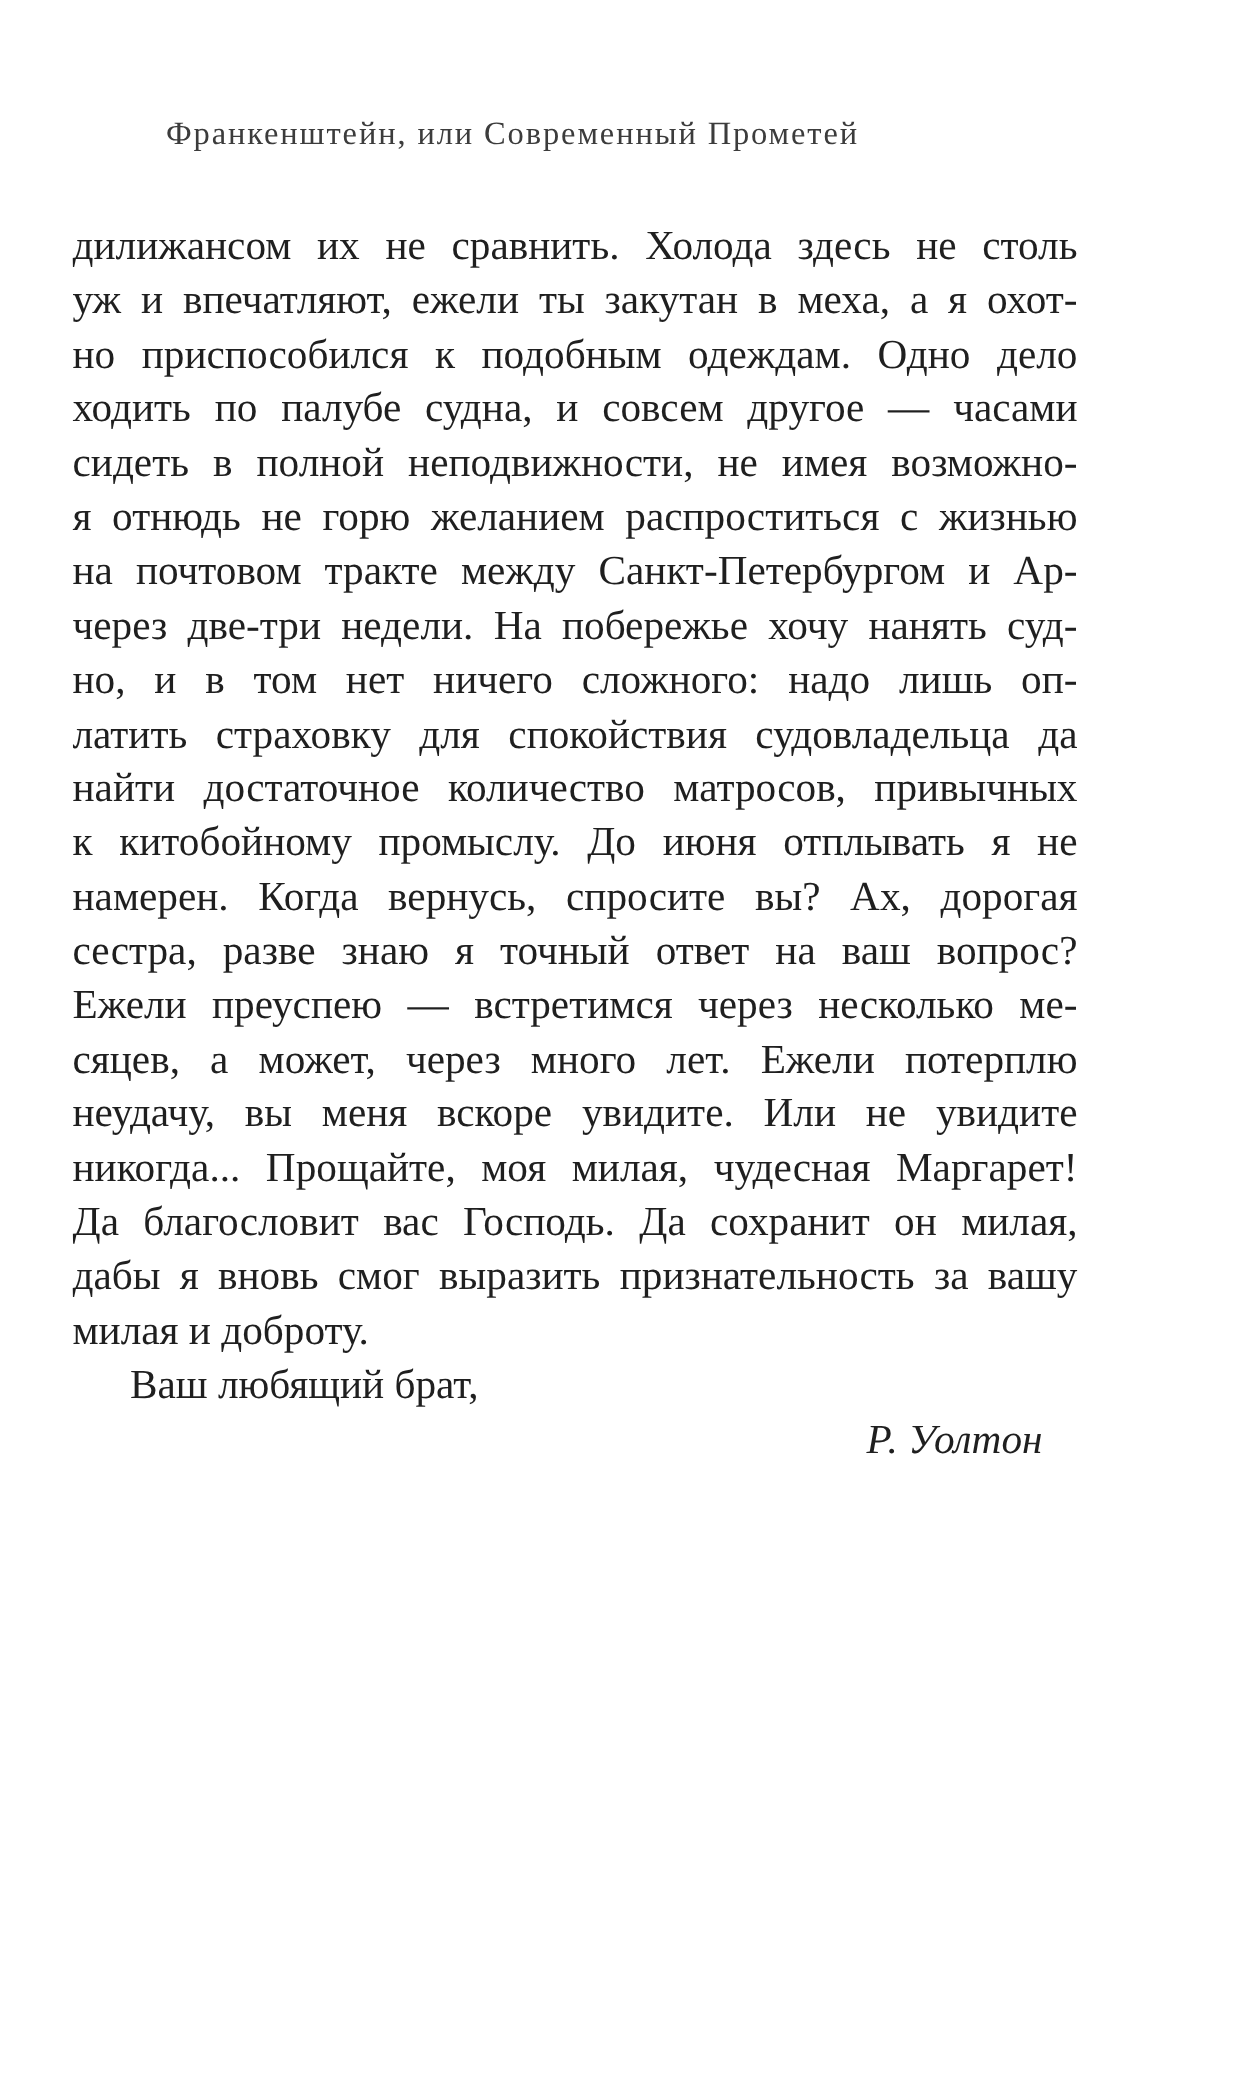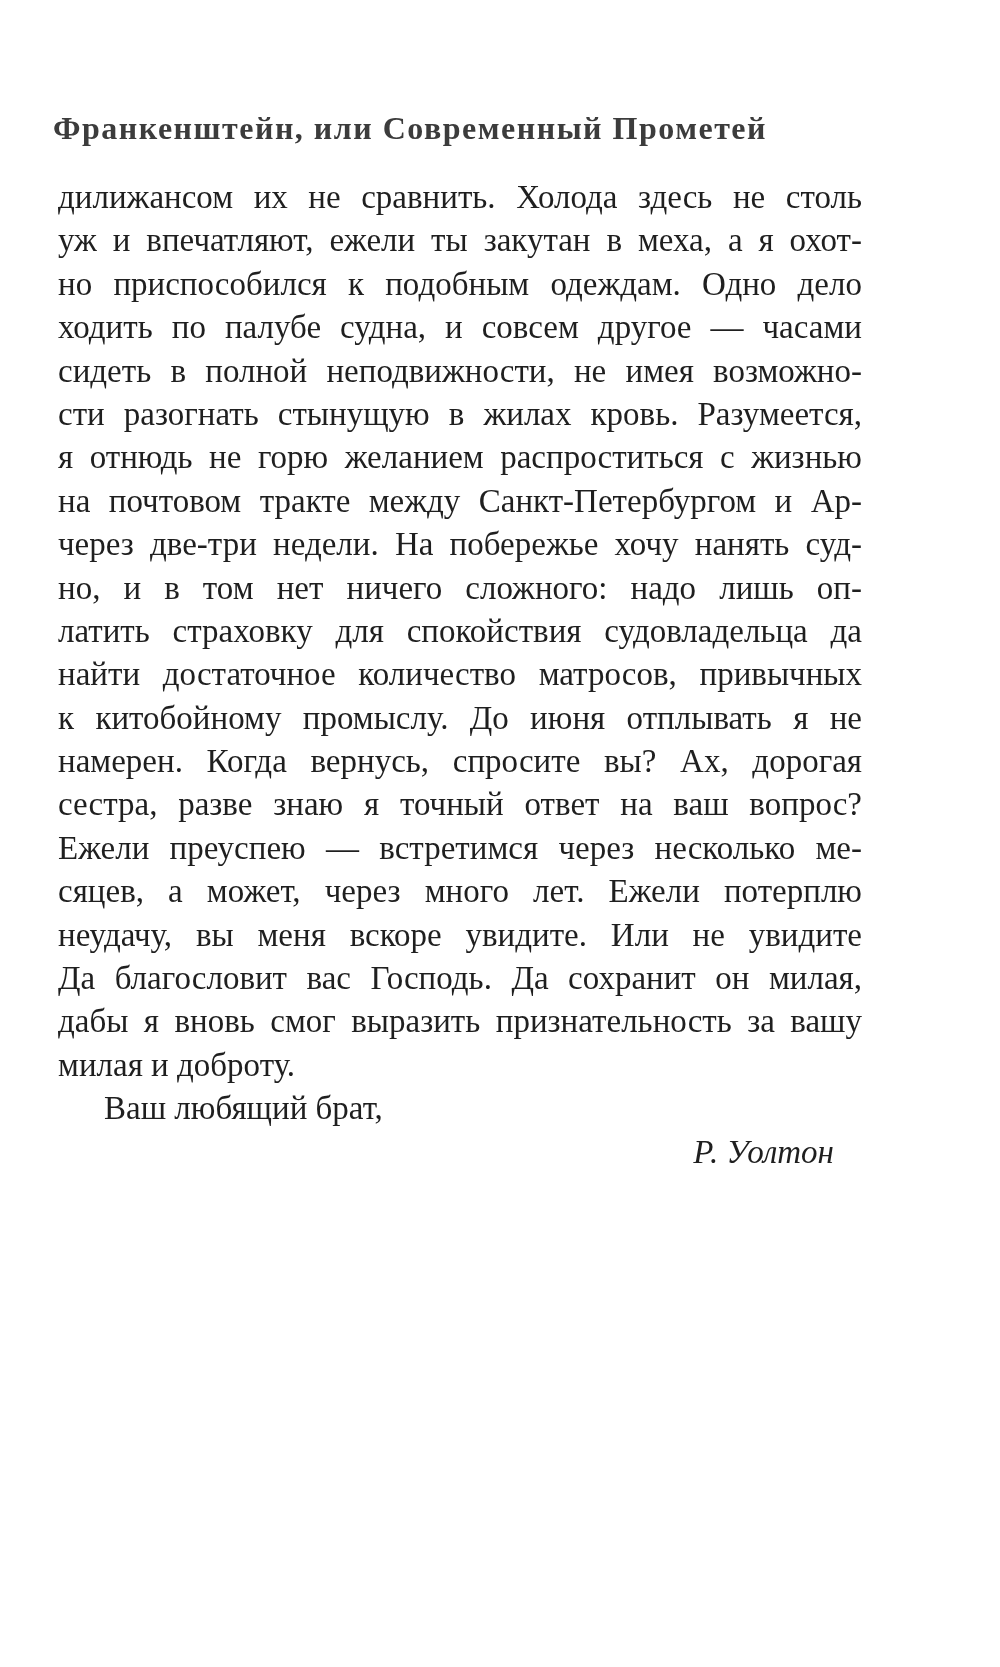--- a/index.html
+++ b/index.html
@@ -10,29 +10,28 @@
     position: relative;
     width: 1000px;
     height: 1667px;
     background: var(--background, #ffffff);
     color: var(--text, #1f1f1f);
     font-family: "Liberation Serif", "DejaVu Serif", serif;
     overflow: hidden;
   }
   .running-header {
     position: absolute;
-    top: 110px;
+    top: 92px;
     left: 0;
     width: 820px;
     text-align: center;
-    font-size: 32px;
+    font-size: 26px;
     letter-spacing: 1.5px;
     color: var(--header-text, #3c3c3c);
     white-space: nowrap;
-    font-weight: bold;
   }
   .text-block {
     position: absolute;
     top: 176px;
     left: 58px;
     width: 804px;
     font-size: 33px;
     line-height: 43.4px;
   }
   .line {
@@ -64,33 +63,33 @@
 <div class="page">
   <div class="running-header">Франкенштейн, или Современный Прометей</div>
 
   <div class="text-block">
     <div>
         <div class="line jline">дилижансом их не сравнить. Холода здесь не столь</div>
         <div class="line jline">уж и впечатляют, ежели ты закутан в меха, а я охот-</div>
         <div class="line jline">но приспособился к подобным одеждам. Одно дело</div>
         <div class="line jline">ходить по палубе судна, и совсем другое — часами</div>
         <div class="line jline">сидеть в полной неподвижности, не имея возможно-</div>
-        <div class="line jline">сти разогнать стынущую в жилах кровь. Разумеется,</div>
         <div class="line jline">я отнюдь не горю желанием распроститься с жизнью</div>
         <div class="line jline">на почтовом тракте между Санкт-Петербургом и Ар-</div>
         <div class="line jline">через две-три недели. На побережье хочу нанять суд-</div>
         <div class="line jline">но, и в том нет ничего сложного: надо лишь оп-</div>
         <div class="line jline">латить страховку для спокойствия судовладельца да</div>
         <div class="line jline">найти достаточное количество матросов, привычных</div>
         <div class="line jline">к китобойному промыслу. До июня отплывать я не</div>
         <div class="line jline">намерен. Когда вернусь, спросите вы? Ах, дорогая</div>
         <div class="line jline">сестра, разве знаю я точный ответ на ваш вопрос?</div>
         <div class="line jline">Ежели преуспею — встретимся через несколько ме-</div>
         <div class="line jline">сяцев, а может, через много лет. Ежели потерплю</div>
         <div class="line jline">неудачу, вы меня вскоре увидите. Или не увидите</div>
+        <div class="line jline">никогда... Прощайте, моя милая, чудесная Маргарет!</div>
         <div class="line jline">Да благословит вас Господь. Да сохранит он милая,</div>
         <div class="line jline">дабы я вновь смог выразить признательность за вашу</div>
         <div class="line">милая и доброту.</div>
       </div>
     <div class="closing">Ваш любящий брат,</div>
     <div class="signature">Р. Уолтон</div>
   </div>
 </div>
 
 </body></html>

